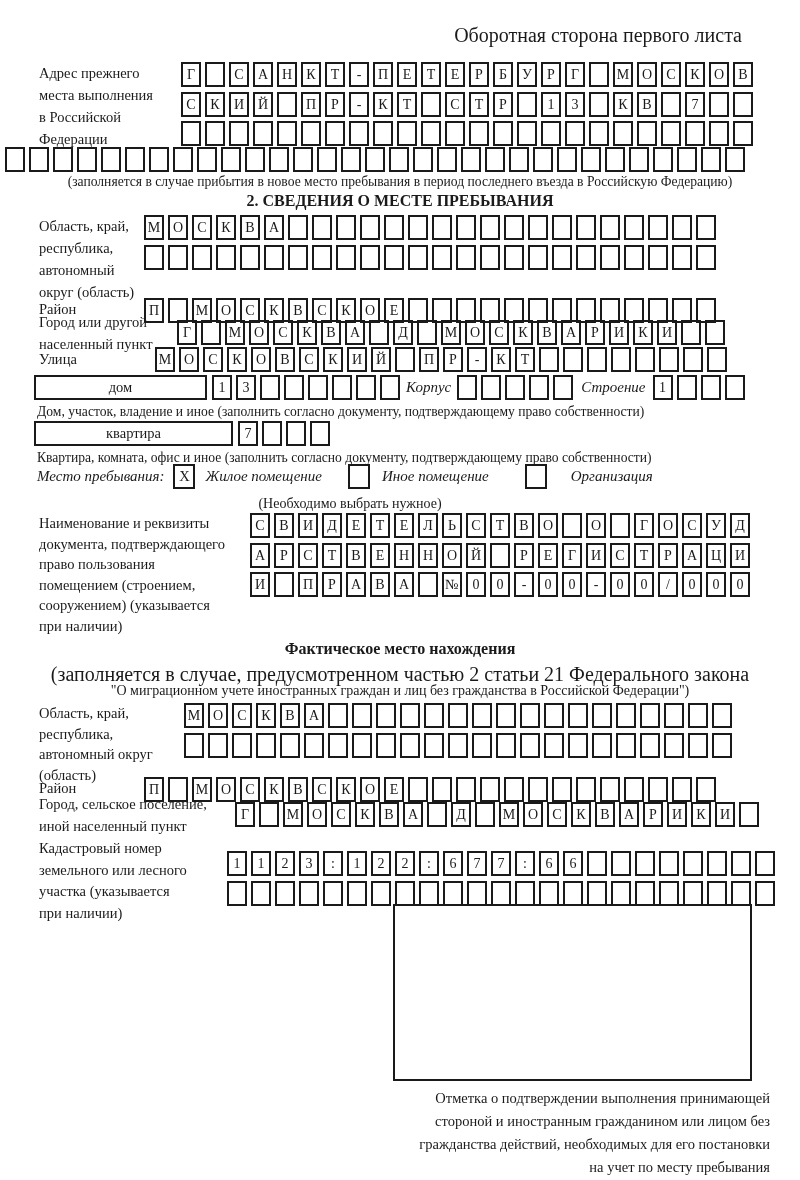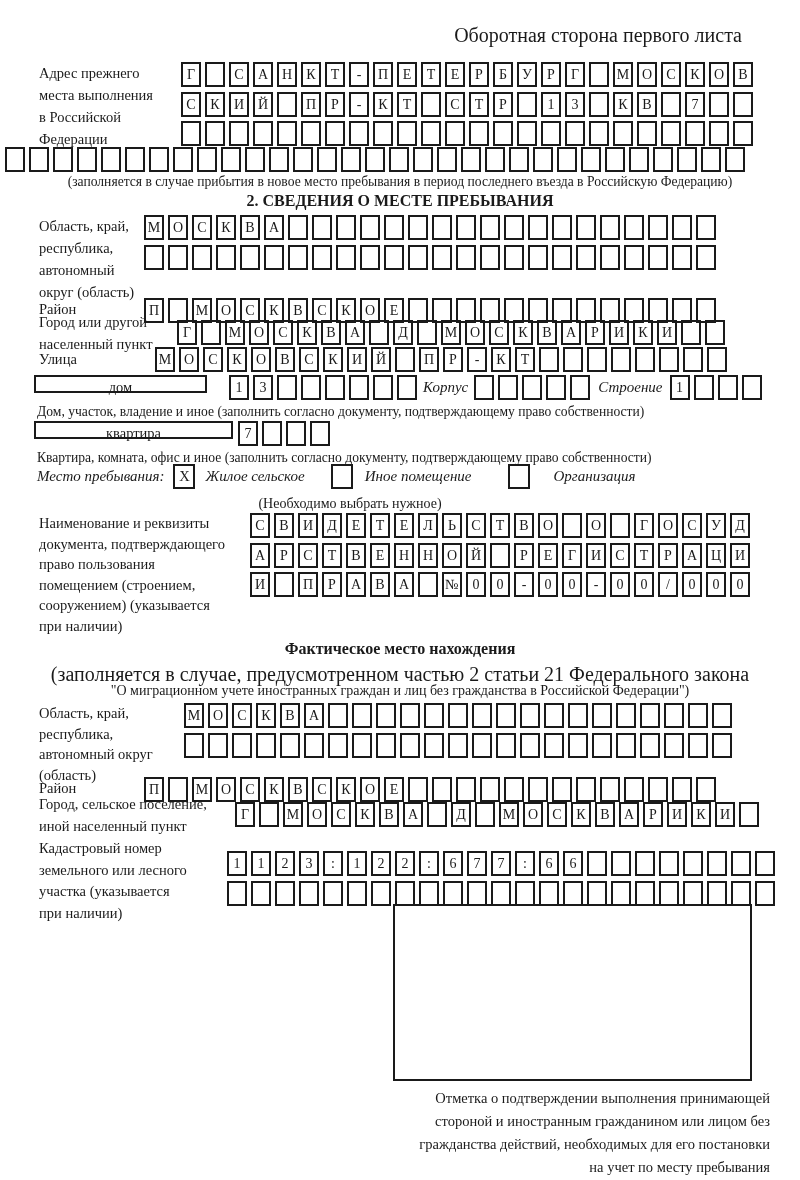--- a/index.html
+++ b/index.html
@@ -13,21 +13,21 @@
   .lbl { font-size:14.5px; line-height:22px; }
   .cellrow { white-space:nowrap; height:25px; margin-bottom:4.5px; }
   .cell {
     display:inline-block; width:20px; height:25px; border:2px solid #1a1a1a;
     margin-right:4px; text-align:center; font-size:14px; line-height:21px; vertical-align:top;
   }
   .title { position:absolute; width:800px; text-align:center; font-weight:bold; font-size:16px; }
   .capC { position:absolute; width:800px; text-align:center; font-size:13.6px; }
   .capL { position:absolute; font-size:13.6px; }
   .fieldbox {
-    height:18px; border:2px solid #1a1a1a; text-align:center;
+    height:25px; border:2px solid #1a1a1a; text-align:center;
     font-size:14.5px; line-height:21px; flex-shrink:0;
   }
   .inlbl { font-size:15px; line-height:25px; white-space:nowrap;font-style:italic; }
   .chk {
     display:inline-block; width:22px; height:25px; border:2px solid #1a1a1a;
     text-align:center; font-size:14.5px; line-height:21px; vertical-align:middle; flex-shrink:0;
   }
   .stamp { position:absolute; border:2px solid #1a1a1a; background:#fff; }
 </style>
 </head>
@@ -81,38 +81,38 @@
     <div class="cellrow" style="margin-top:9px;"><span class="cell">Г</span><span class="cell"></span><span class="cell">М</span><span class="cell">О</span><span class="cell">С</span><span class="cell">К</span><span class="cell">В</span><span class="cell">А</span><span class="cell"></span><span class="cell">Д</span><span class="cell"></span><span class="cell">М</span><span class="cell">О</span><span class="cell">С</span><span class="cell">К</span><span class="cell">В</span><span class="cell">А</span><span class="cell">Р</span><span class="cell">И</span><span class="cell">К</span><span class="cell">И</span><span class="cell"></span><span class="cell"></span></div>
   </div>
 
   <div class="abs flexrow" style="top:347px; left:39px;">
     <div class="lbl" style="width:116px; line-height:25px;">Улица</div>
     <div class="cellrow"><span class="cell">М</span><span class="cell">О</span><span class="cell">С</span><span class="cell">К</span><span class="cell">О</span><span class="cell">В</span><span class="cell">С</span><span class="cell">К</span><span class="cell">И</span><span class="cell">Й</span><span class="cell"></span><span class="cell">П</span><span class="cell">Р</span><span class="cell">-</span><span class="cell">К</span><span class="cell">Т</span><span class="cell"></span><span class="cell"></span><span class="cell"></span><span class="cell"></span><span class="cell"></span><span class="cell"></span><span class="cell"></span><span class="cell"></span></div>
   </div>
 
   <div class="abs flexrow" style="top:375px; left:34px;">
     <div class="fieldbox" style="width:173px;">дом</div>
-    <div class="cellrow" style="margin-left:22px;"><span class="cell">1</span><span class="cell">3</span><span class="cell"></span><span class="cell"></span><span class="cell"></span><span class="cell"></span><span class="cell"></span><span class="cell"></span></div>
+    <div class="cellrow" style="margin-left:5px;"><span class="cell">1</span><span class="cell">3</span><span class="cell"></span><span class="cell"></span><span class="cell"></span><span class="cell"></span><span class="cell"></span><span class="cell"></span></div>
     <div class="inlbl" style="margin:0 6px 0 2px;">Корпус</div>
     <div class="cellrow"><span class="cell"></span><span class="cell"></span><span class="cell"></span><span class="cell"></span><span class="cell"></span></div>
     <div class="inlbl" style="margin:0 7px 0 4px;">Строение</div>
     <div class="cellrow"><span class="cell">1</span><span class="cell"></span><span class="cell"></span><span class="cell"></span></div>
   </div>
   <div class="capL" style="top:404px; left:37px;">Дом, участок, владение и иное (заполнить согласно документу, подтверждающему право собственности)</div>
 
   <div class="abs flexrow" style="top:421px; left:34px;">
     <div class="fieldbox" style="width:199px;">квартира</div>
     <div class="cellrow" style="margin-left:5px;"><span class="cell">7</span><span class="cell"></span><span class="cell"></span><span class="cell"></span></div>
   </div>
   <div class="capL" style="top:450px; left:37px;">Квартира, комната, офис и иное (заполнить согласно документу, подтверждающему право собственности)</div>
 
   <div class="abs flexrow" style="top:464px; left:37px; align-items:flex-end;">
     <div class="inlbl">Место пребывания:</div>
     <span class="chk" style="margin-left:9px;">X</span>
-    <div class="inlbl" style="margin-left:10px;">Жилое сельское</div>
+    <div class="inlbl" style="margin-left:10px;">Жилое помещение</div>
     <span class="chk" style="margin-left:26px;"></span>
     <div class="inlbl" style="margin-left:12px;">Иное помещение</div>
     <span class="chk" style="margin-left:36px;"></span>
     <div class="inlbl" style="margin-left:24px;">Организация</div>
   </div>
   <div class="capL" style="top:496px; left:150px; width:400px; text-align:center; font-size:14px;">(Необходимо выбрать нужное)</div>
 
   <div class="abs flexrow" style="top:513px; left:39px;">
     <div class="lbl" style="width:211px; line-height:20.5px;">
       <div>Наименование и реквизиты</div>

